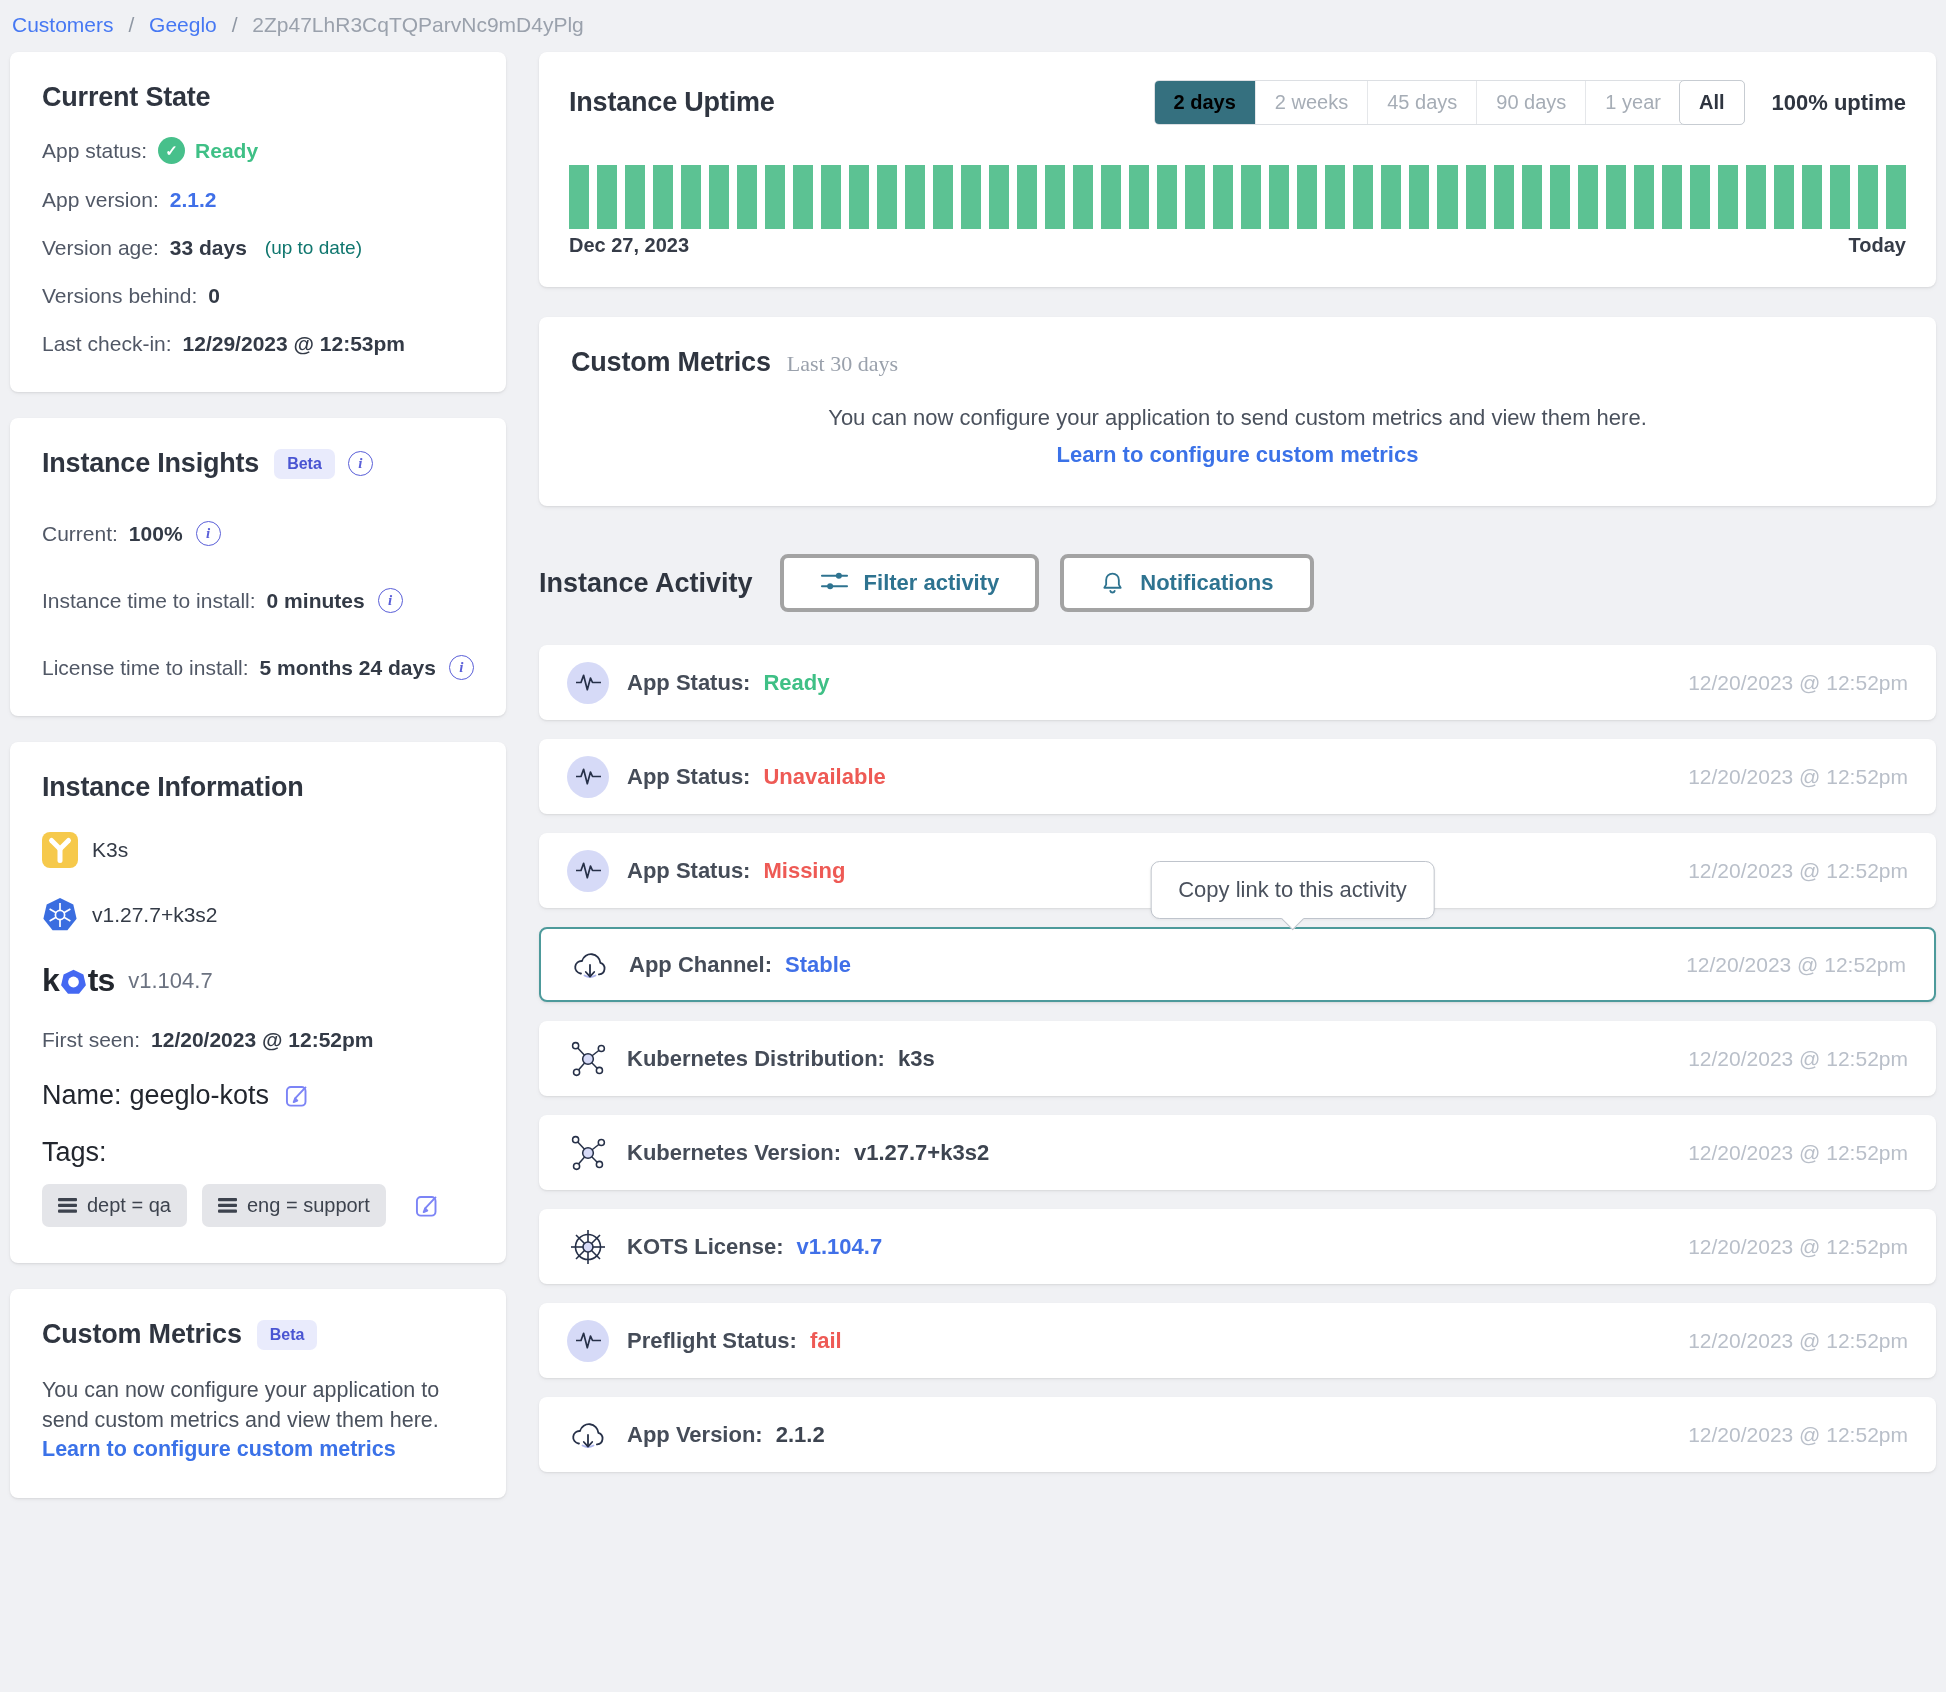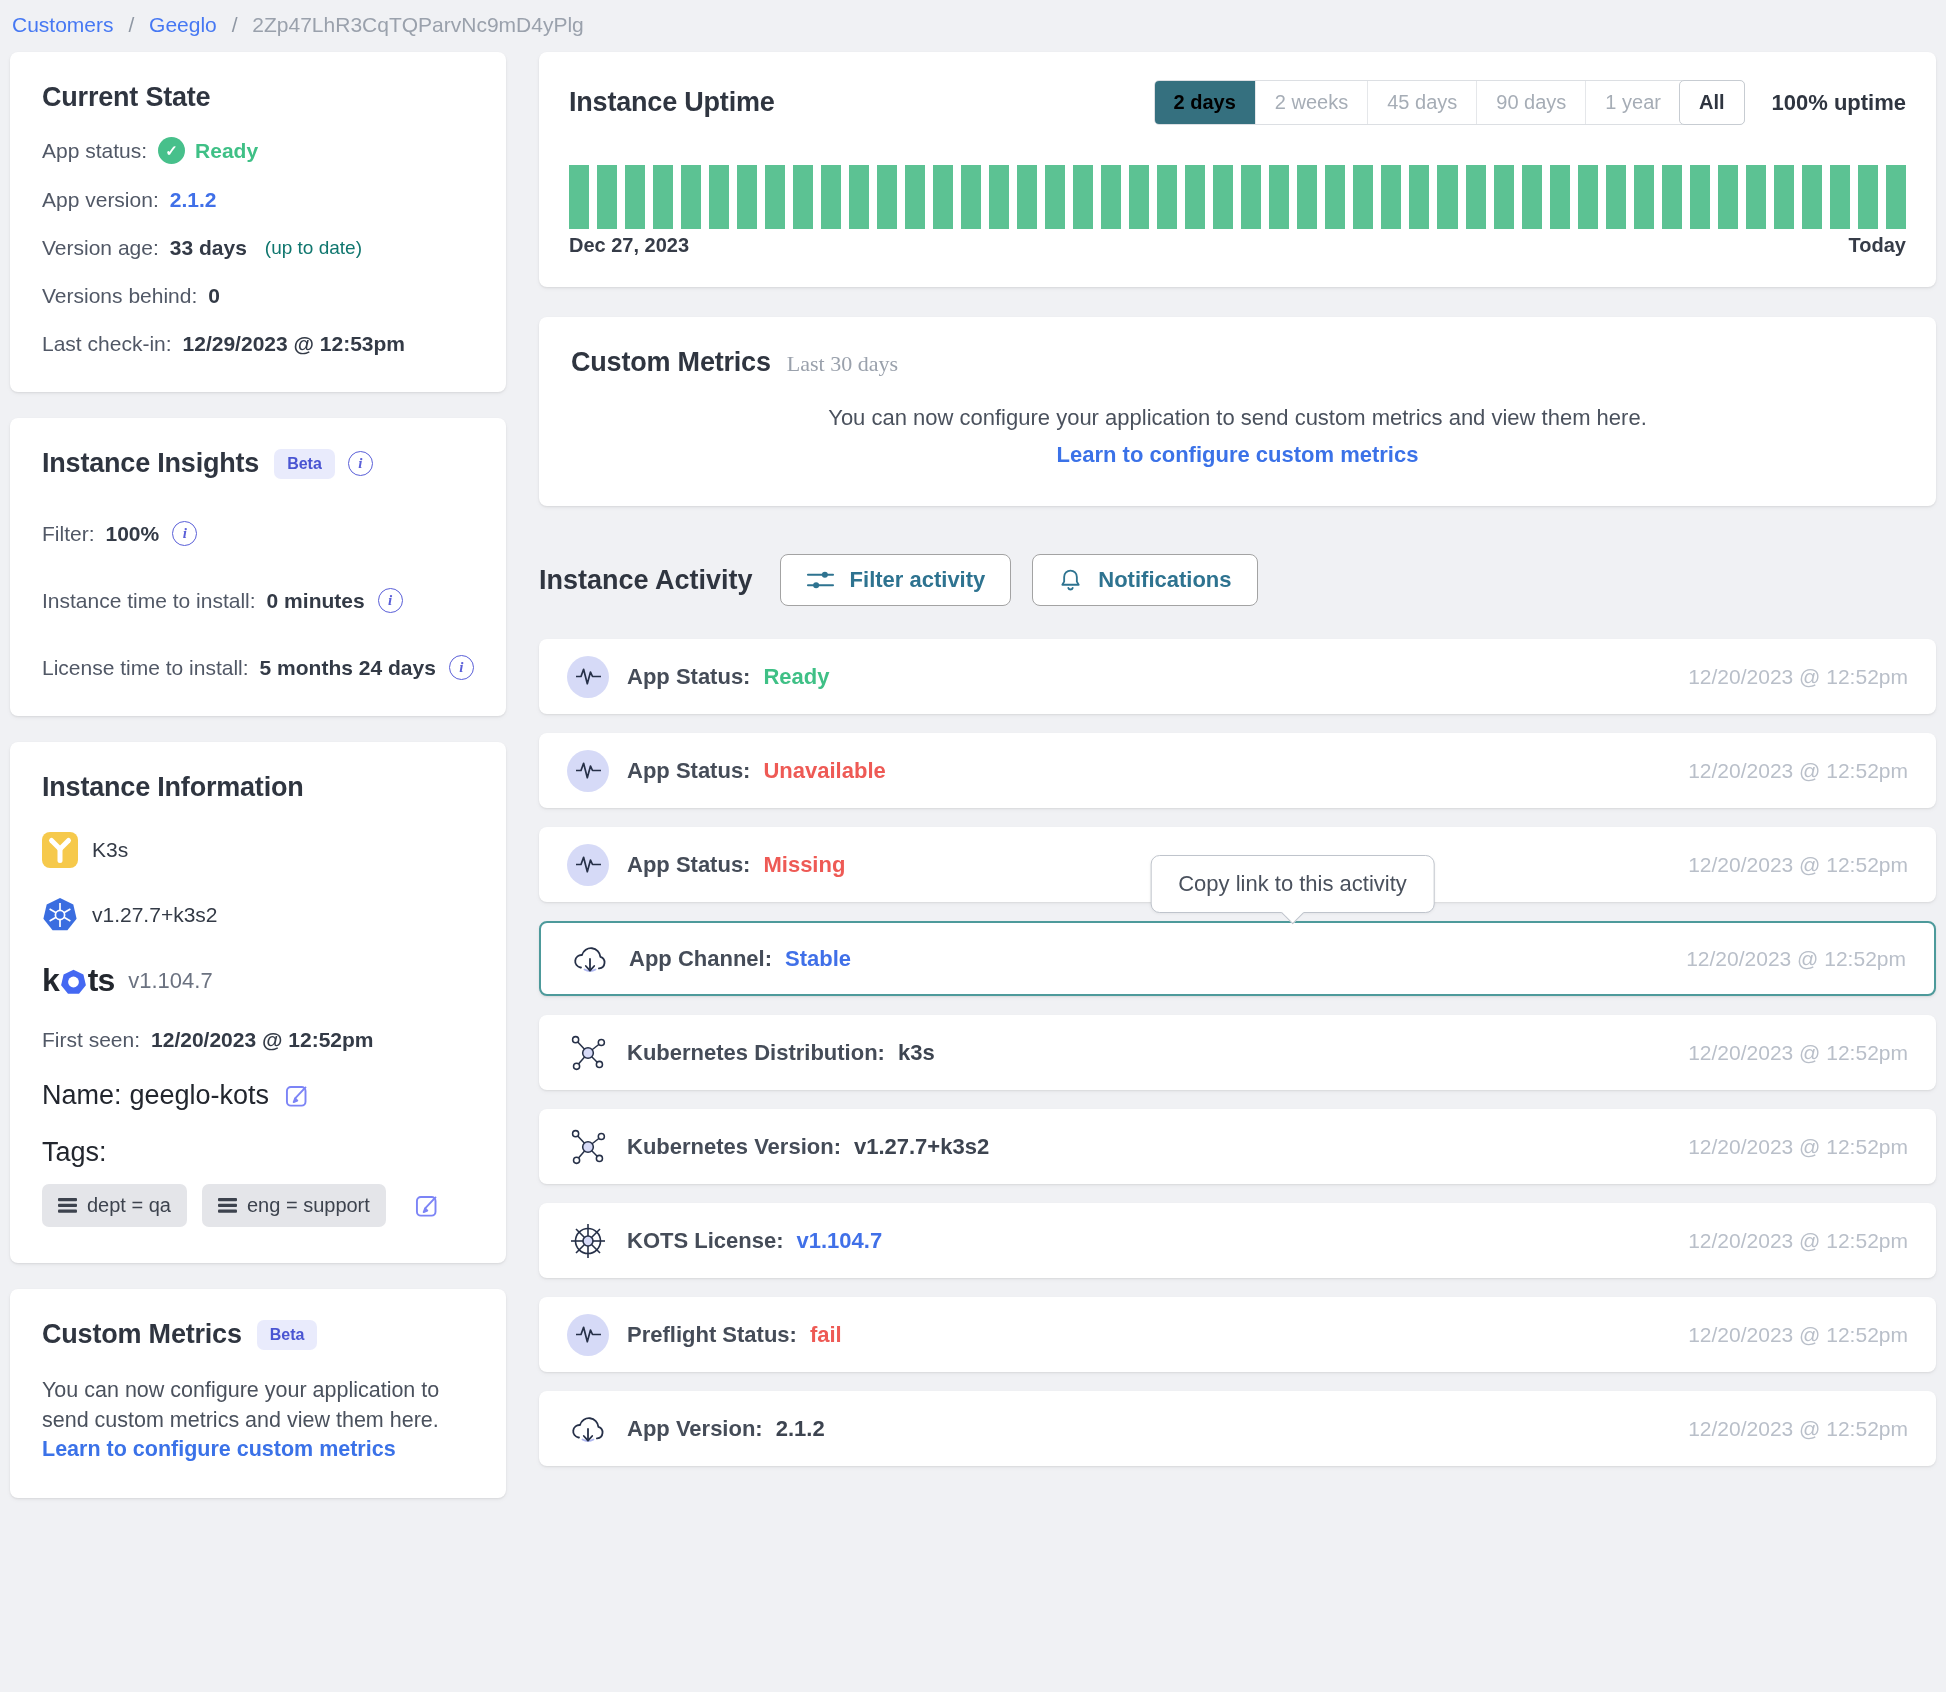--- a/index.html
+++ b/index.html
@@ -80,21 +80,21 @@
   
   .metrics-card { padding:30px 32px 38px; margin-bottom:48px; }
   .metrics-head { display:flex; align-items:baseline; }
   .metrics-sub { margin-left:16px; color:#9aa1ac; font-size:22px;font-family:Liberation Serif, serif; }
   .metrics-body { text-align:center; font-size:22px; color:#4a515d; margin-top:27px; }
   .metrics-link { display:block; text-align:center; color:#3b72e8; font-weight:700; font-size:22px; margin-top:11px; text-decoration:none; }
 
   
   .activity-head { display:flex; align-items:center; margin-bottom:33px; }
   .activity-title { font-size:27px; font-weight:700; color:#2f3540; margin-right:27px; }
-  .act-btn { display:inline-flex; align-items:center; gap:15px; padding:12px 25px; border:1px solid #a3a3a3; border-radius:8px;
+  .act-btn { display:inline-flex; gap:15px; padding:12px 36px; border:4px solid #a3a3a3; border-radius:8px;
              background:#fff; color:#2e7390; font-size:22px; font-weight:600; margin-right:21px; cursor:pointer; font-family:inherit; }
   .activity-row { position:relative; display:flex; align-items:center; background:#fff; border-radius:8px;
                   box-shadow:0 1px 2px rgba(0,0,0,.07), 0 2px 5px rgba(0,0,0,.04);
                   padding:0 28px; height:75px; margin-bottom:19px; cursor:pointer; }
   .activity-row.selected { border:2px solid #4d9a9b; }
   .act-ic { width:42px; height:42px; margin-right:18px; display:flex; align-items:center; justify-content:center; flex:none; }
   .act-ic.pulse-bg { background:#d6daf7; border-radius:50%; }
   .act-lbl { font-size:22px; font-weight:600; color:#454c58; margin-right:13px; white-space:nowrap; }
   .act-val { font-size:22px; font-weight:600; white-space:nowrap; }
   .v-green { color:#3fc086; } .v-red { color:#ee5a55; } .v-blue { color:#4070e8; } .v-dark { color:#3d4450; }
@@ -146,21 +146,21 @@
       </div>
     </section>
 
     <section class="card">
       <div class="title-row">
         <span class="card-title">Instance Insights</span>
         <span class="beta">Beta</span>
         <span class="info-ic">i</span>
       </div>
       <div class="ins-row">
-        <span class="lbl">Filter:</span>
+        <span class="lbl">Current:</span>
         <span class="val-bold">100%</span>
         <span class="info-ic">i</span>
       </div>
       <div class="ins-row">
         <span class="lbl">Instance time to install:</span>
         <span class="val-bold">0 minutes</span>
         <span class="info-ic">i</span>
       </div>
       <div class="ins-row">
         <span class="lbl">License time to install:</span>

